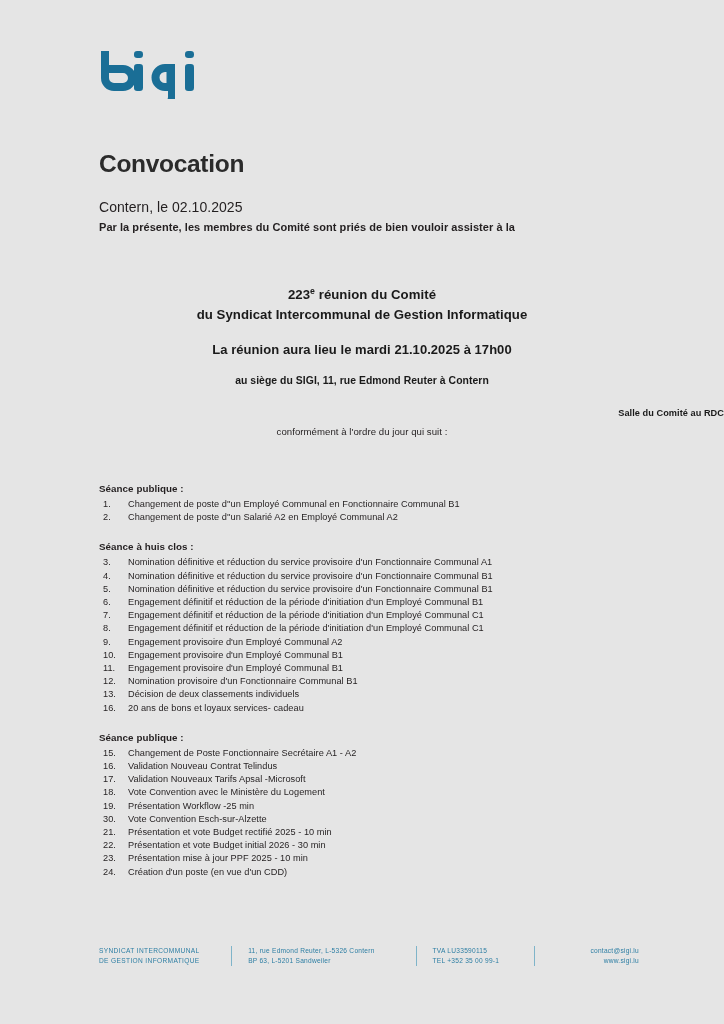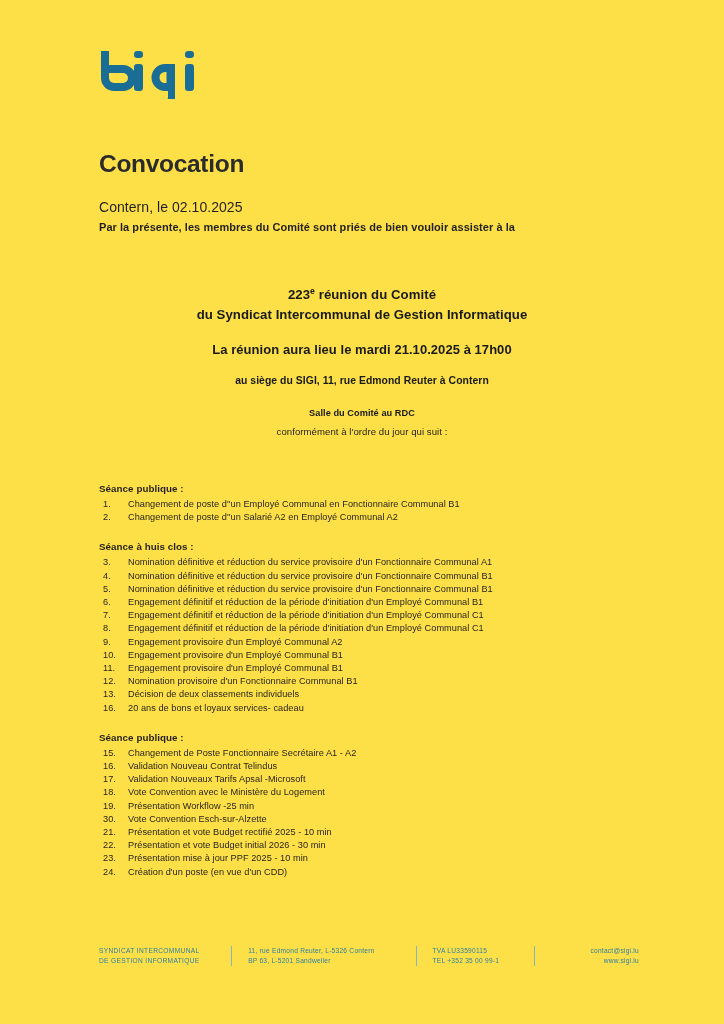--- a/index.html
+++ b/index.html
@@ -10,21 +10,21 @@
   }
   body {
     font-family: "Liberation Sans", sans-serif;
     color: #231f20;
   }
   .page {
     position: relative;
     width: 724px;
     height: 1024px;
     margin: 0 auto;
-    background: #fde047;
+    background: #e5e5e5;
     overflow: hidden;
     box-sizing: border-box;
   }
 
   
   .logo-wrap {
     position: absolute;
     left: 99px;
     top: 47px;
     width: 120px;
@@ -97,20 +97,21 @@
     font-weight: bold;
     letter-spacing: 0.05px;
     color: #1a1a1a;
   }
   .meeting-room {
     margin-top: 22px;
     font-size: 9.2px;
     font-weight: bold;
     letter-spacing: 0.05px;
     color: #1a1a1a;
+    text-align: right;
   }
   .meeting-agenda-note {
     margin-top: 8px;
     font-size: 9.6px;
     font-weight: normal;
     letter-spacing: 0.05px;
     color: #231f20;
   }
 
   

